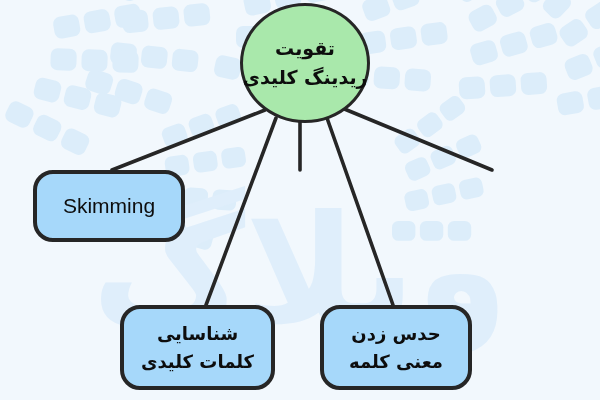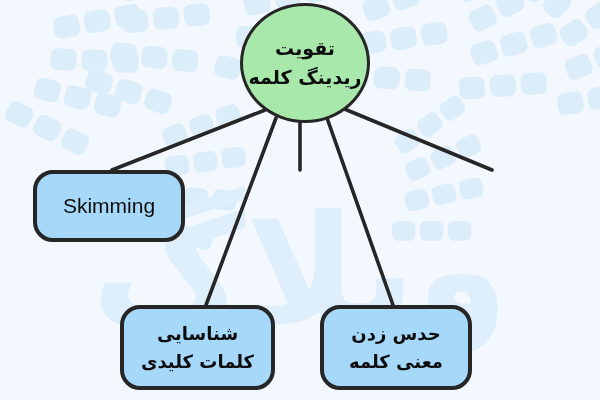--- a/index.html
+++ b/index.html
@@ -157,21 +157,21 @@
         <line x1="342" y1="108" x2="492" y2="170"></line>
         <line x1="276" y1="118" x2="206" y2="305"></line>
         <line x1="327" y1="118" x2="393" y2="305"></line>
       </g>
   </svg>
 
   <div id="node-layer">
 
     <div class="node node-root" style="left: 240px; top: 3px; width: 130px; height: 120px; background: rgb(169, 232, 171);">
       <span class="node-line">تقویت</span>
-      <span class="node-line">ریدینگ کلمه</span>
+      <span class="node-line">ریدینگ کلیدی</span>
     </div>
 
     <div class="node node-box latin" style="left: 33px; top: 170px; width: 152px; height: 72px; background: rgb(166, 216, 250);">
       <span class="node-line">Skimming</span>
     </div>
 
 
 
     <div class="node node-box rtl" style="left: 320px; top: 305px; width: 152px; height: 85px; background: rgb(166, 216, 250);">
       <span class="node-line">حدس زدن</span>

